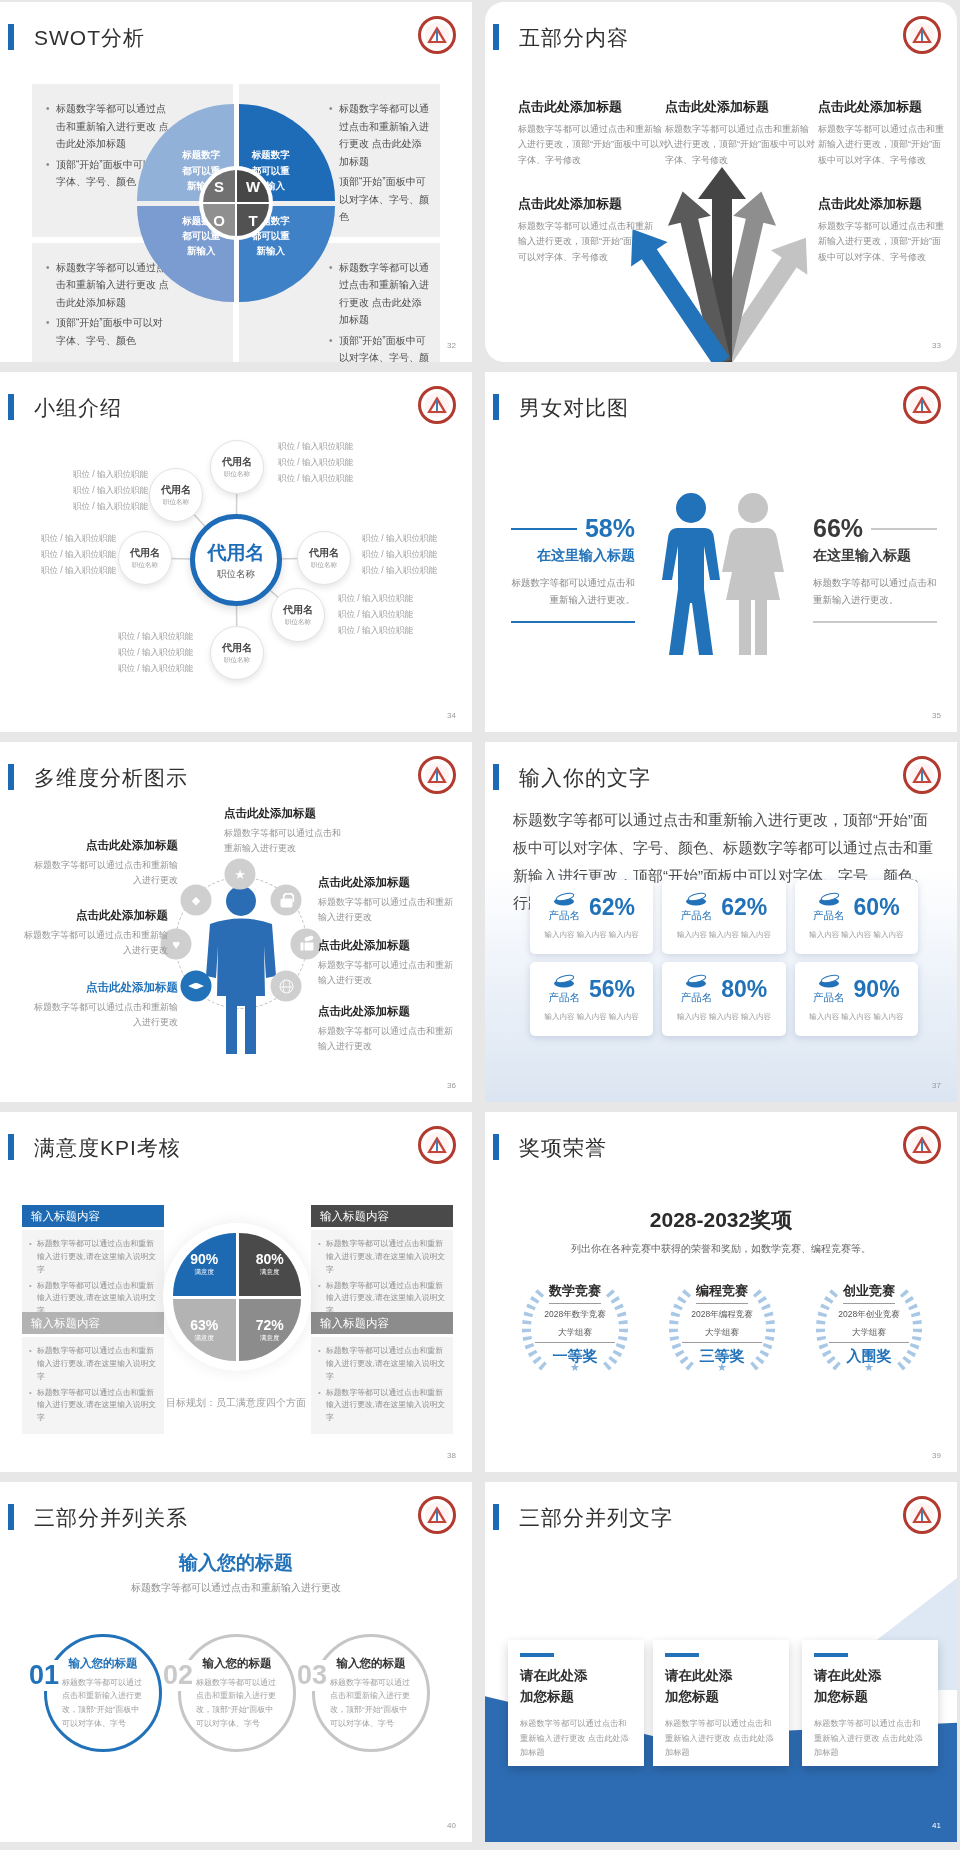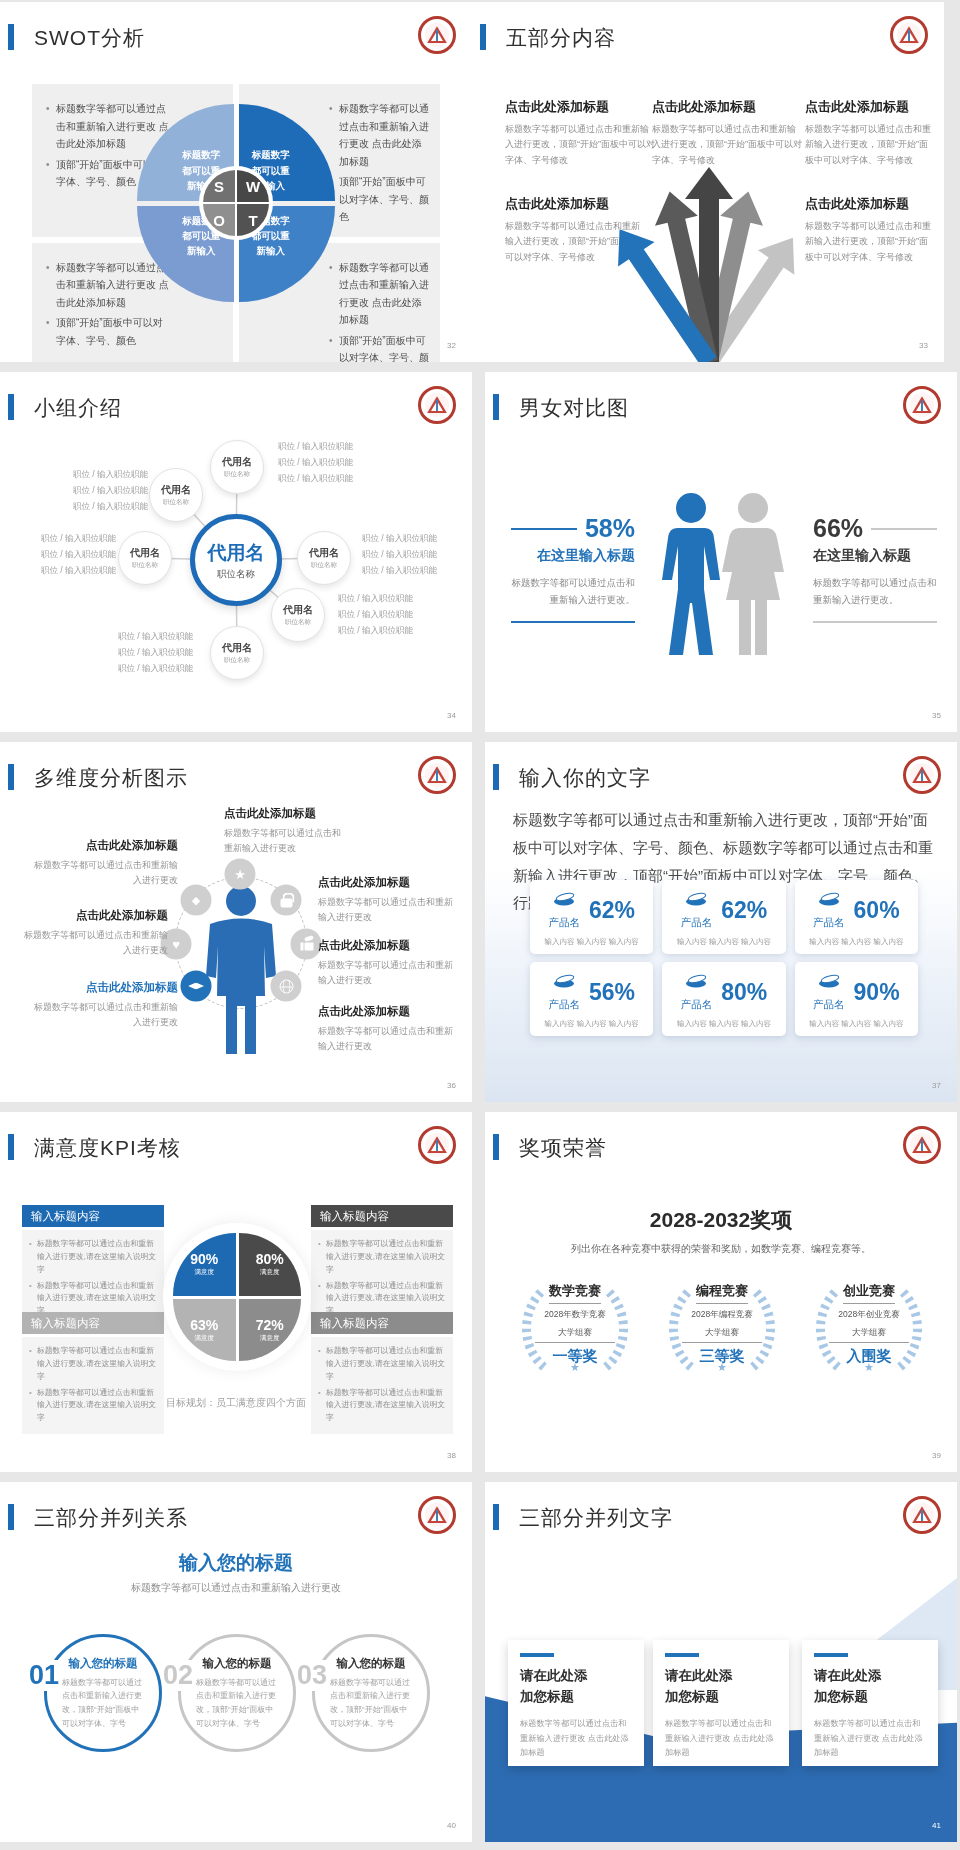--- a/index.html
+++ b/index.html
@@ -82,21 +82,21 @@
 .gi-thumb::after { content:""; position:absolute; left:0; top:-6px; width:9px; height:4px; background:#fff; border-radius:2px; transform:rotate(-18deg); }
 .gi-cap { width:16px; height:7px; background:#fff; clip-path:polygon(50% 0,100% 50%,50% 100%,0 50%); }
 
 
 .s37-bg { position:absolute; left:0; right:0; top:126px; bottom:0; background:linear-gradient(180deg,#ffffff 0%,#eef3fa 45%,#dbe5f1 100%); }
 .s37-para { position:absolute; left:28px; right:22px; top:64px; font-size:15px; color:#4a4a4a; line-height:1.85; }
 .s37-cards { position:absolute; left:45px; top:138px; width:388px; display:grid; grid-template-columns:repeat(3,1fr); gap:8px 9px; }
 .s37-card { background:#fff; border-radius:5px; box-shadow:0 2px 7px rgba(110,130,165,.28); height:74px; display:flex; flex-direction:column; align-items:center; padding-top:11px; }
 .s37-main { display:flex; align-items:center; gap:9px; }
 .s37-prod { display:flex; flex-direction:column; align-items:center; }
-.s37-prod .lbl { font-size:10.5px; color:#2272b9; margin-top:10px; }
+.s37-prod .lbl { font-size:10.5px; color:#2272b9; margin-top:3px; }
 .s37-val { font-size:23px; font-weight:bold; color:#2272b9; }
 .s37-sub { margin-top:7px; font-size:7.5px; color:#9a9a9a; }
 
 
 .s38-box { position:absolute; width:142px; }
 .s38-header { height:22px; color:#fff; font-size:11.5px; display:flex; align-items:center; padding-left:9px; }
 .hd-blue{ background:#1d6ab3; } .hd-dark{ background:#4a4a4a; }
 .hd-light{ background:#b3b3b3; } .hd-mid{ background:#8c8c8c; }
 .s38-body { background:#f4f4f4; padding:8px 7px 6px; margin-top:3px; }
 .s38-body li { list-style:none; position:relative; padding-left:8px; font-size:7.8px; color:#8f8f8f; line-height:1.65; margin-bottom:3px; }
@@ -185,21 +185,21 @@
       <div class="s32-core">
         <div class="core-q c1">S</div>
         <div class="core-q c2">W</div>
         <div class="core-q c3">O</div>
         <div class="core-q c4">T</div>
       </div>
     </div>
     <div class="pagenum">32</div>
   </div>
 
-  <div class="slide" style="left:472px;top:2px;">
+  <div class="slide" style="left:485px;top:2px;border-radius:19px;">
     <div class="acc"></div>
     <div class="stitle">五部分内容</div>
     <div class="logo">
         <div class="logo-tri"></div>
         <div class="logo-staff"></div>
       </div>
     <div class="s33-block" style="left:33px;top:96px;width:150px;">
       <h4>点击此处添加标题</h4>
       <p>标题数字等都可以通过点击和重新输入进行更改，顶部“开始”面板中可以对字体、字号修改</p>
     </div>

